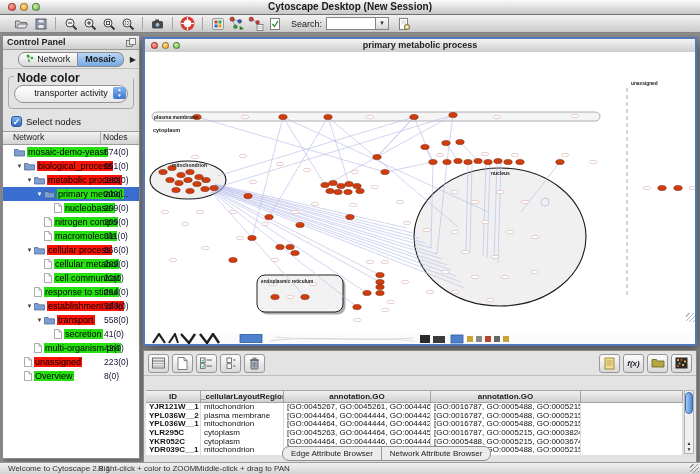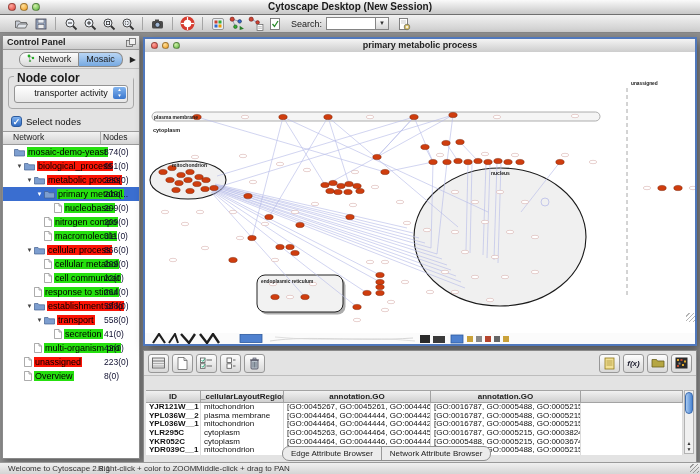--- a/index.html
+++ b/index.html
@@ -21,25 +21,25 @@
   .combo-arrow{width:13px;height:13px;border:1px solid #858585;border-left:none;background:linear-gradient(#fdfdfd,#d5d5d5);font-size:6px;line-height:11px;padding:0;color:#333}
   
   .phead{height:13px;background:linear-gradient(#f4f4f4,#cdcdcd);border-bottom:1px solid #9b9b9b;font-size:9px;font-weight:bold;color:#222;line-height:13px;padding-left:4px;position:relative;flex:none}
   .detach{position:absolute;right:3px;top:2px}
   
   .cpanel{position:absolute;left:2px;top:35px;width:138px;height:424px;background:#e3e3e3;border:1px solid #8a8a8a;box-sizing:border-box;box-shadow:2px 3px 7px rgba(0,0,0,.35);display:flex;flex-direction:column}
   .cp-tabs{height:18px;display:flex;align-items:center;justify-content:center;border-bottom:1px solid #c2c2c2;flex:none;position:relative}
   .cp-tab{height:13px;line-height:12px;font-size:9px;padding:0 7px;border:1px solid #8a8a8a;background:linear-gradient(#fdfdfd,#dadada);color:#1a1a1a;display:flex;align-items:center;gap:3px}
   .cp-tab.first{border-radius:7px 0 0 7px}
   .cp-tab.last{border-left:none;border-radius:0 7px 7px 0}
-  .cp-tab.sel{background:linear-gradient(#b9d6f5,#76a9e2);font-weight:normal}
+  .cp-tab.sel{background:linear-gradient(#b9d6f5,#76a9e2);font-weight:bold}
   .cp-more{position:absolute;right:3px;font-size:8px;color:#222}
   .groupbox{margin:7px 5px 2px;border:1px solid #a8a8a8;border-radius:4px;position:relative;padding:8px 5px 5px;flex:none}
   .groupbox-label{position:absolute;top:-6px;left:5px;font-size:12px;font-weight:bold;background:#e3e3e3;padding:0 3px;color:#1a1a1a}
-  .combo{height:16px;background:linear-gradient(#ffffff,#e7e7e7);border:1px solid #949494;border-radius:3px;position:relative;font-size:9px;line-height:15px;text-align:center;color:#111}
+  .combo{height:16px;background:linear-gradient(#ffffff,#e7e7e7);border:1px solid #949494;border-radius:9px;position:relative;font-size:9px;line-height:15px;text-align:center;color:#111}
   .combo-stepper{position:absolute;right:1px;top:1px;width:13px;height:12px;border-radius:2px;background:linear-gradient(#82b4ef,#3b77cd);color:#fff;font-size:4.5px;line-height:6px;text-align:center}
   .cb-row{display:flex;align-items:center;gap:4px;padding:5px 8px 4px;flex:none}
   .checkbox{width:11px;height:11px;border-radius:3px;background:linear-gradient(#7fb2ef,#2f69c0);border:1px solid #2b5a9e;color:#fff;font-size:9px;line-height:10px;text-align:center;font-weight:bold;box-sizing:border-box}
   .cb-label{font-size:9.5px;color:#111}
   .tree-head{height:12px;display:flex;background:linear-gradient(#f2f2f2,#d4d4d4);border-top:1px solid #9b9b9b;border-bottom:1px solid #9b9b9b;font-size:8.5px;color:#222;flex:none}
   .tree-head .c1{flex:1;padding-left:10px;line-height:11px}
   .tree-head .c2{width:36px;border-left:1px solid #ababab;padding-left:2px;line-height:11px}
   .tree-body{flex:1;background:#fff;overflow:hidden;position:relative}
   .trow{height:14px;display:flex;align-items:center;position:relative;font-size:9px;white-space:nowrap}
   .trow.sel{background:#3a6ed0}

